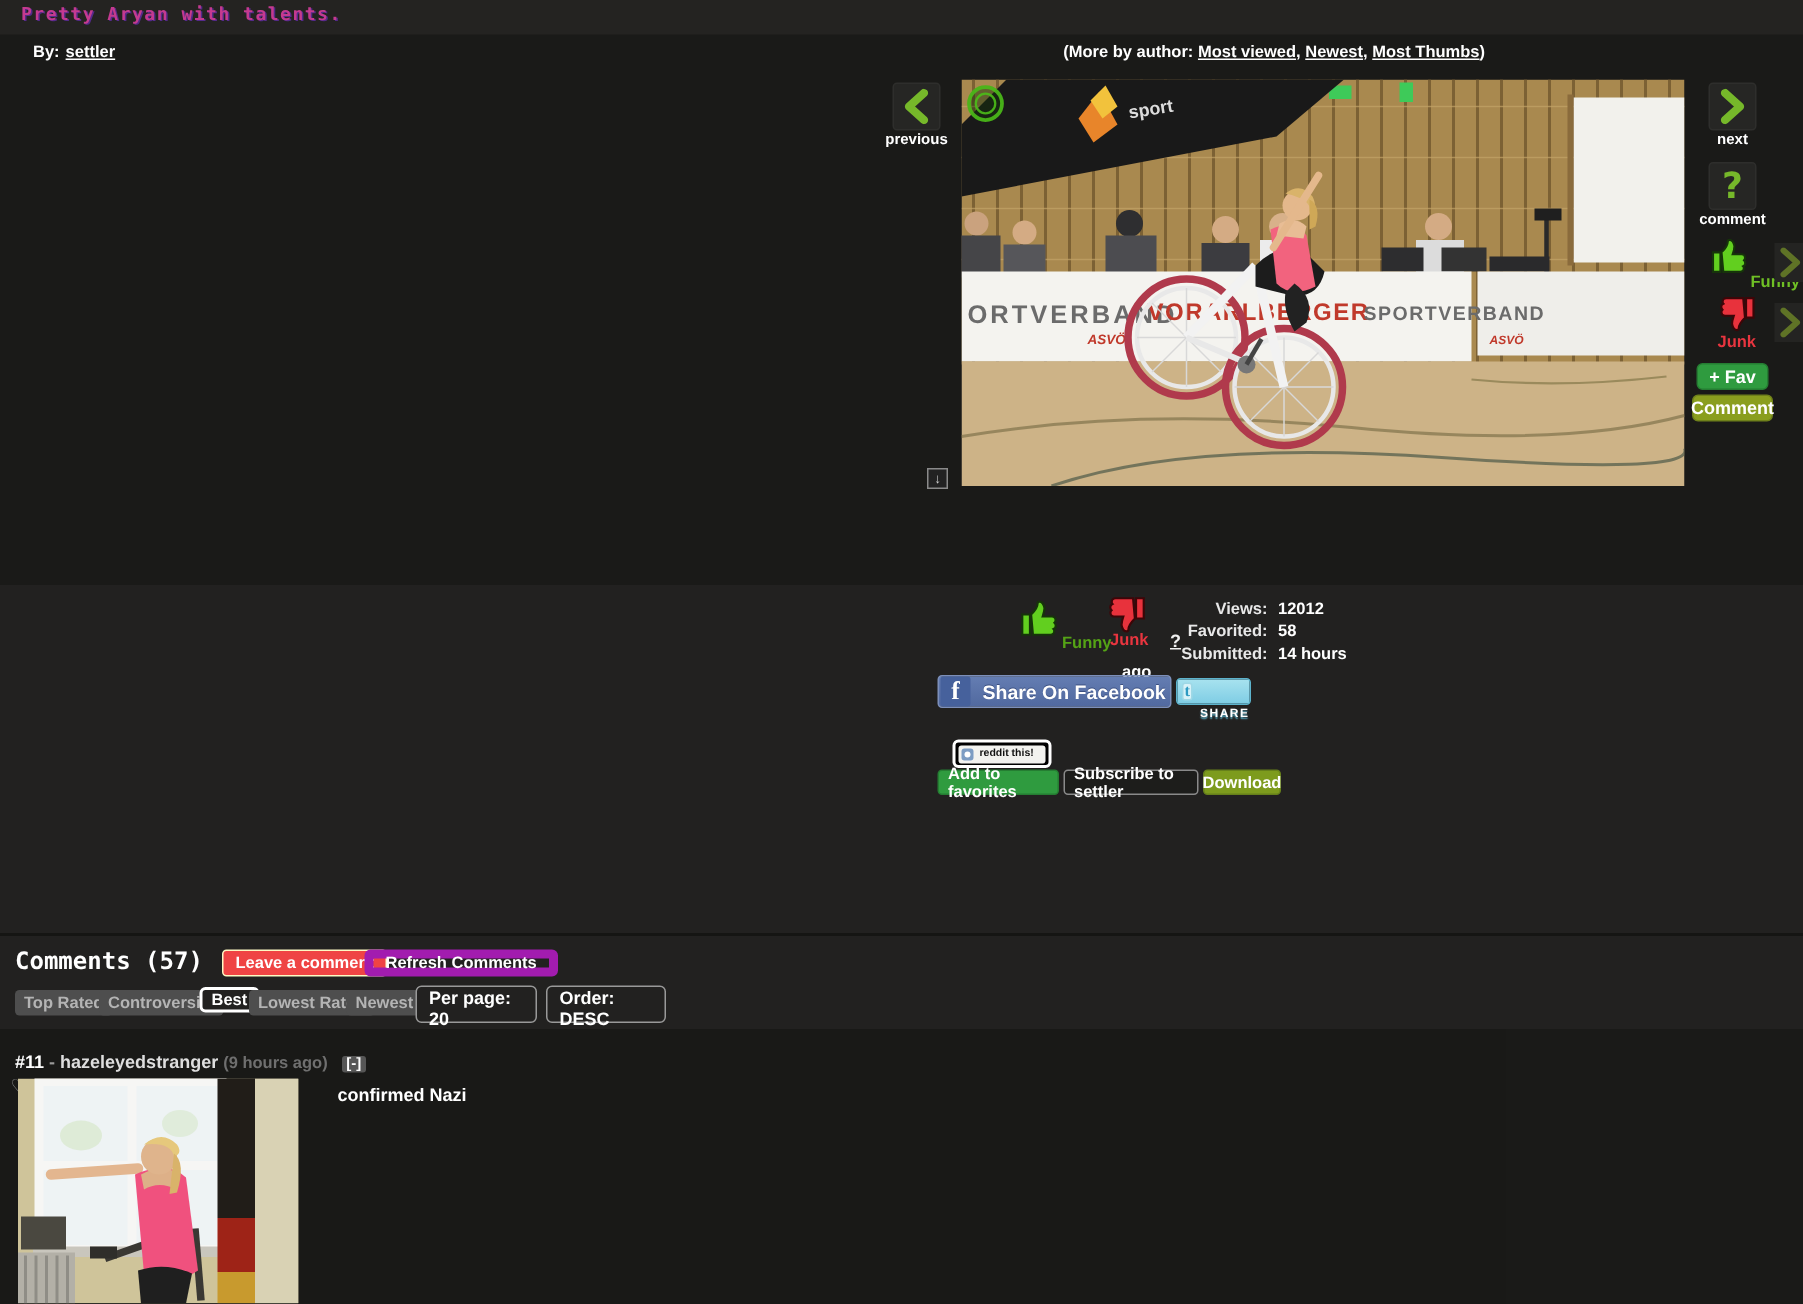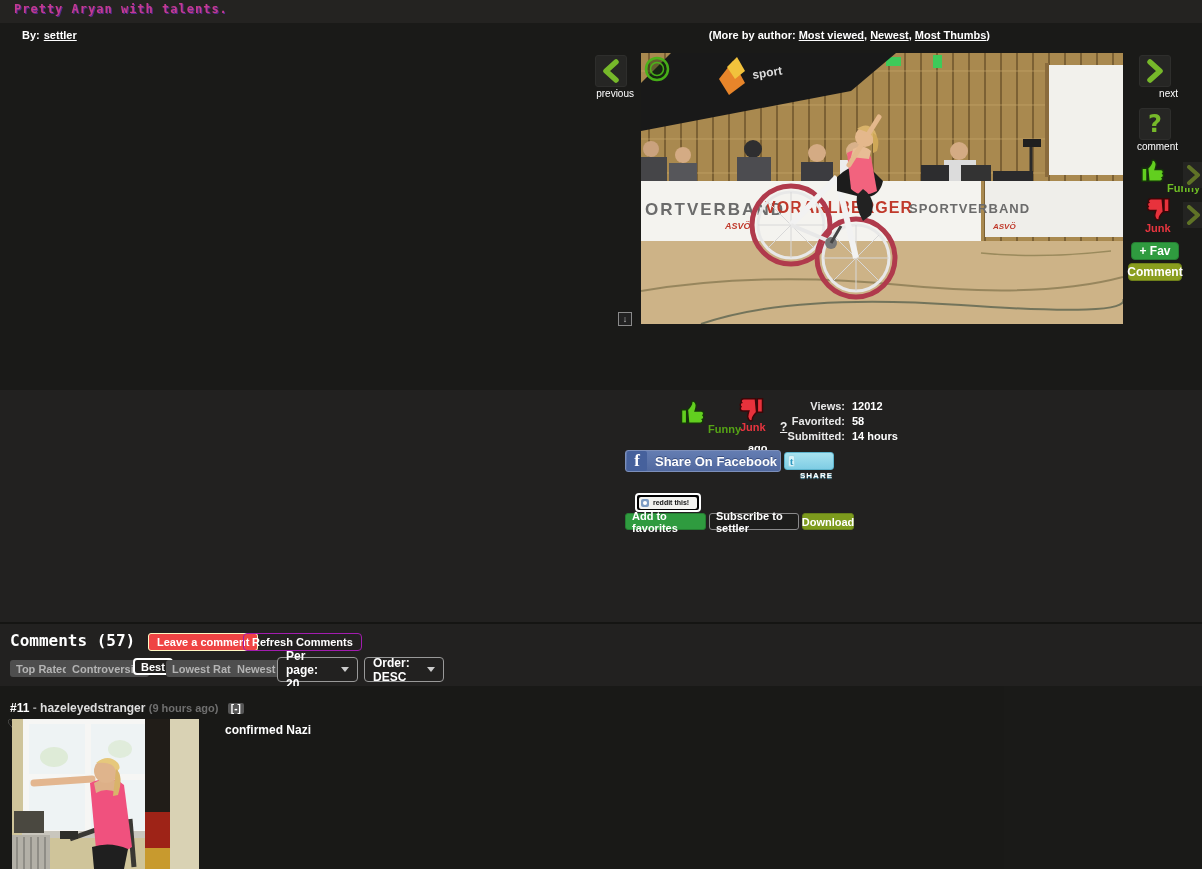--- a/index.html
+++ b/index.html
@@ -21,21 +21,21 @@
   #byline { position:absolute; left:22px; top:29px; font-size:11px; font-weight:bold; color:#fff; }
   #byline a { color:#fff; text-decoration:underline; margin-left:4px; cursor:pointer; }
   #more-by { position:absolute; right:212px; top:29px; font-size:11px; font-weight:bold; color:#fff; white-space:nowrap; }
   #more-by a { color:#fff; text-decoration:underline; cursor:pointer; }
 
   
   .nav-btn {
     position:absolute; width:32px; height:32px; background:#262624; border:1px solid #2e2e2c;
     border-radius:3px; display:flex; align-items:center; justify-content:center; cursor:pointer;
   }
-  .nav-label { position:absolute; font-size:10px; font-weight:normal; color:#fff; text-align:right; }
+  .nav-label { position:absolute; font-size:10px; font-weight:bold; color:#fff; text-align:center; }
   .random-glyph { color:#76b82a; font-size:24px; font-weight:bold; font-family:"DejaVu Sans", sans-serif; }
 
   .vote-icon { position:absolute; cursor:pointer; }
   .vote-label-green { position:absolute; color:#6fbf25; font-size:11px; font-weight:bold;padding-left:28px; }
   .vote-label-red   { position:absolute; color:#e8353f; font-size:11px; font-weight:bold; }
 
   .edge-chev { position:absolute; width:19px; height:26px; background:#242422; display:flex; align-items:center; justify-content:center; cursor:pointer; }
 
   .btn-fav {
     position:absolute; left:1131px; top:242px; width:48px; height:18px; background:#2f9b3f;
@@ -95,27 +95,27 @@
   #reddit-inner { width:58px; height:12px; background:#f2f2ef; border-radius:2px; display:flex; align-items:center; }
   #reddit-icon { width:8px; height:8px; margin-left:2px; background:#7c9cc3; border-radius:2px; position:relative; }
   #reddit-icon::after { content:""; position:absolute; left:2px; top:2px; width:4px; height:4px; background:#fff; border-radius:50%; }
   #reddit-label { font-size:7px; font-weight:bold; color:#111; margin-left:4px; }
 
   
   #comments-header { position:absolute; top:622px; left:0; width:1202px; height:64px; background:#222120; border-top:2px solid #151513; }
   #comments-heading { position:absolute; left:10px; top:7px; font-family:"DejaVu Sans Mono", monospace; font-weight:bold; font-size:16px; color:#fff; }
   #btn-leave { position:absolute; left:148px; top:9px; height:18px; background:#ef4444; border:1px solid #fef9c3; border-radius:3px;
     font-size:11px; font-weight:bold; color:#fff; display:flex; align-items:center; padding:0 8px; cursor:pointer; }
-  #btn-refresh { position:absolute; left:243px; top:9px; height:18px; background:transparent; border:1px solid #a21caf; border-radius:4px;
+  #btn-refresh { position:absolute; left:243px; top:9px; height:18px; background:transparent; border:6px solid #a21caf; border-radius:4px;
     font-size:11px; font-weight:bold; color:#fff; display:flex; align-items:center; padding:0 8px; cursor:pointer; }
   .filter-btn { position:absolute; top:36px; height:17px; background:#4e4e4e; border-radius:3px; color:#b4b4b4;
     font-size:11px; font-weight:bold; display:flex; align-items:center; padding:0 6px; cursor:pointer; }
   .filter-btn.active { background:#222120; border:2px solid #fff; color:#fff; border-radius:4px; }
   .dropdown { position:absolute; top:33px; height:25px; background:#222120; border:1px solid #999; border-radius:4px;
-    color:#fff; font-size:12px; font-weight:bold; display:flex; align-items:center; padding:0 8px; cursor:pointer; }
+    color:#fff; font-size:12px; font-weight:bold; display:flex; align-items:center; padding:0 8px; cursor:pointer;flex-direction:column; }
   .caret { width:0; height:0; border-left:4px solid transparent; border-right:4px solid transparent; border-top:5px solid #ccc; margin-left:7px; }
 
   
   #comment-list { position:absolute; top:686px; left:0; width:1004px; height:183px; background:#191917; }
   #comment-meta { position:absolute; left:10px; top:15px; font-size:12px; }
   #comment-meta .num { font-weight:bold; color:#fff; }
   #comment-meta .dash { color:#9a9a9a; font-weight:bold; }
   #comment-meta .author { font-weight:bold; color:#dedede; }
   #comment-meta .time { color:#6f6f6f; font-weight:bold; font-size:11px; }
   #collapse-box { display:inline-block; background:#565656; color:#fff; border-radius:2px; font-size:10px; font-weight:bold; padding:0 3px; margin-left:6px; cursor:pointer; }

